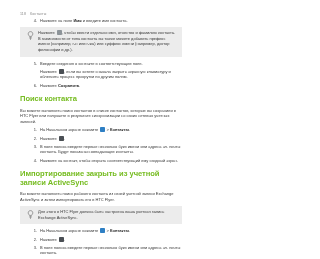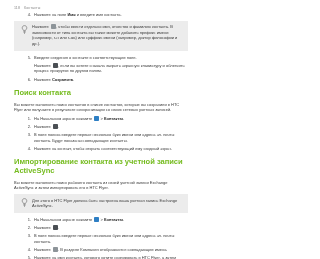--- a/index.html
+++ b/index.html
@@ -15,21 +15,21 @@
     font-family: "Liberation Sans", sans-serif;
     color: #2b2b2b;
     -webkit-font-smoothing: antialiased;
   }
 
   .page {
     position: relative;
     width: 200px;
     height: 239px;
     background: #ffffff;
-    padding: 0;
+    padding: 6px;
   }
 
   
   .page-header {
     display: flex;
     align-items: baseline;
     gap: 4px;
     padding: 6px 14px 0 14px;
     height: 12px;
   }
@@ -179,21 +179,21 @@
         <span class="step-text"><span>Нажмите </span><span class="ichip dark"></span><span>.</span></span>
       </div>
       <div class="step">
         <span class="marker">3.</span>
         <span class="step-text"><span>В поле поиска введите первые несколько букв имени или адреса эл. почты контакта. Будут показаны совпадающие контакты.</span></span>
       </div>
       <div class="step">
         <span class="marker">4.</span>
         <span class="step-text"><span>Нажмите на контакт, чтобы открыть соответствующий ему сводный экран.</span></span>
       </div>
-      <div class="h1">Импортирование контакта из учетной записи ActiveSync</div>
+      <div class="h1">Импортирование закрыть из учетной записи ActiveSync</div>
       <div class="para"><span>Вы можете выполнить поиск рабочего контакта из своей учетной записи Exchange ActiveSync и затем импортировать его в HTC Flyer.</span></div>
       <div class="notebox">
         <div class="note-icon">
           <svg width="7" height="9" viewBox="0 0 14 18" aria-hidden="true">
             <path d="M7 1.2c-2.6 0-4.6 2-4.6 4.5 0 1.6.8 2.7 1.6 3.6.5.6.8 1 .9 1.6h4.2c.1-.6.4-1 .9-1.6.8-.9 1.6-2 1.6-3.6 0-2.5-2-4.5-4.6-4.5z" fill="none" stroke="#6d6d6d" stroke-width="1.3"></path>
             <rect x="4.9" y="12" width="4.2" height="1.3" fill="#6d6d6d"></rect>
             <rect x="5.2" y="14.1" width="3.6" height="1.3" fill="#6d6d6d"></rect>
             <rect x="6.1" y="16.1" width="1.8" height="1.2" fill="#6d6d6d"></rect>
           </svg>
         </div>

